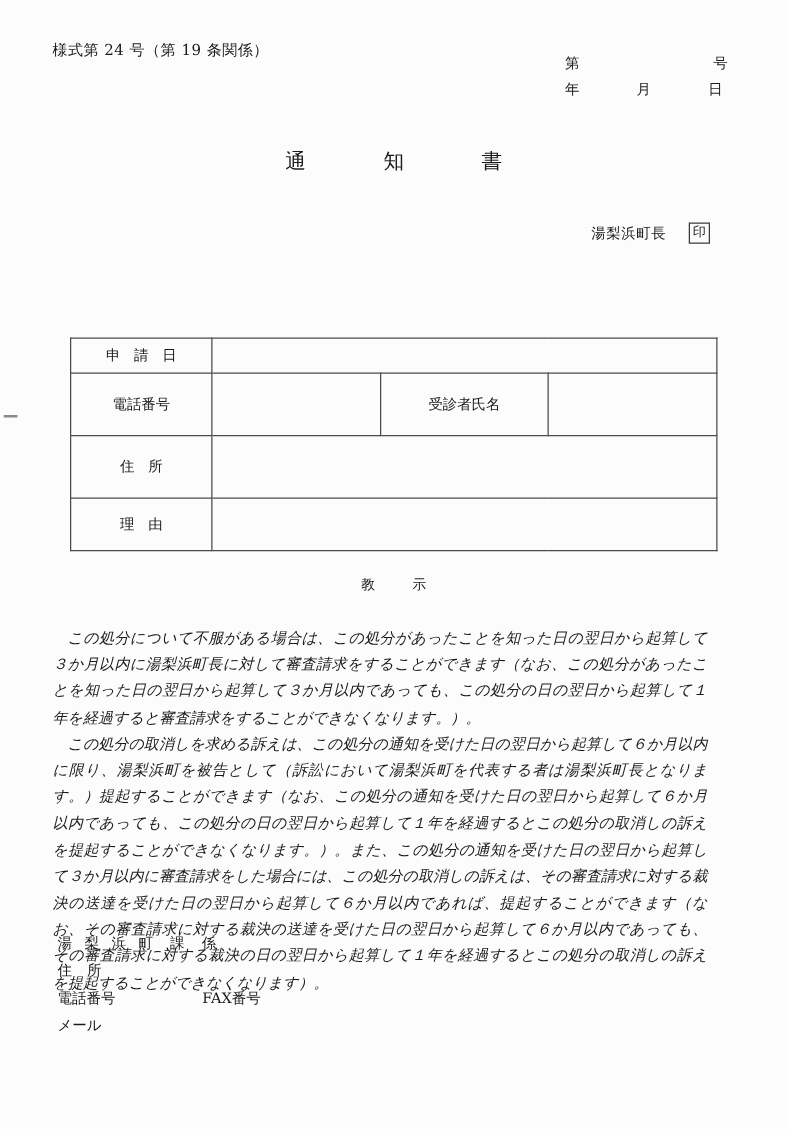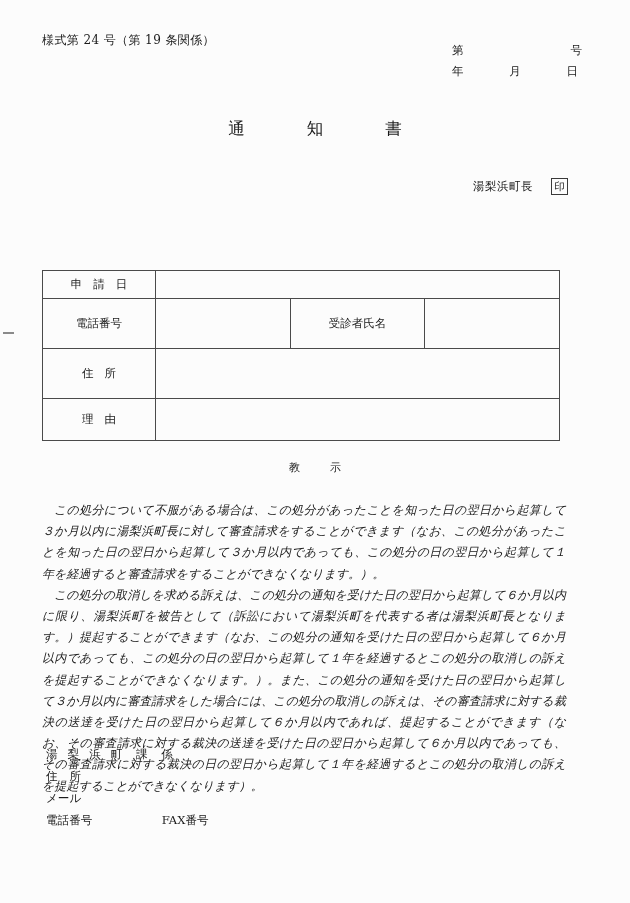--- a/index.html
+++ b/index.html
@@ -92,21 +92,21 @@
     font-size: 11.8px;
     line-height: 21.5px;
     text-align: justify;
     text-indent: 12px;
     letter-spacing: 0.1px;
   }
 
   
   .info-table {
     position: absolute;
-    left: 42px;
+    left: 56px;
     top: 270px;
     width: 518px;
     border-collapse: collapse;
     table-layout: fixed;
   }
   .info-table td {
     border: 1px solid #4a4a4a;
     font-size: 11.5px;
     padding: 0 8px;
     vertical-align: middle;
@@ -245,22 +245,22 @@
   <div class="contact-block">
     <div class="contact-line">
       <span class="sp-mid">湯梨浜町</span>
       <span class="sp-mid">課</span>
       <span>係</span>
     </div>
     <div class="contact-line">
       <span class="sp-wide">住所</span>
     </div>
     <div class="contact-line">
-      <span>メール</span>
-    </div>
-    <div class="contact-line">
       <span>電話番号</span>
       <span class="fax-gap"></span>
       <span>FAX番号</span>
     </div>
+    <div class="contact-line">
+      <span>メール</span>
+    </div>
   </div>
 
 </div>
 
 </body></html>

